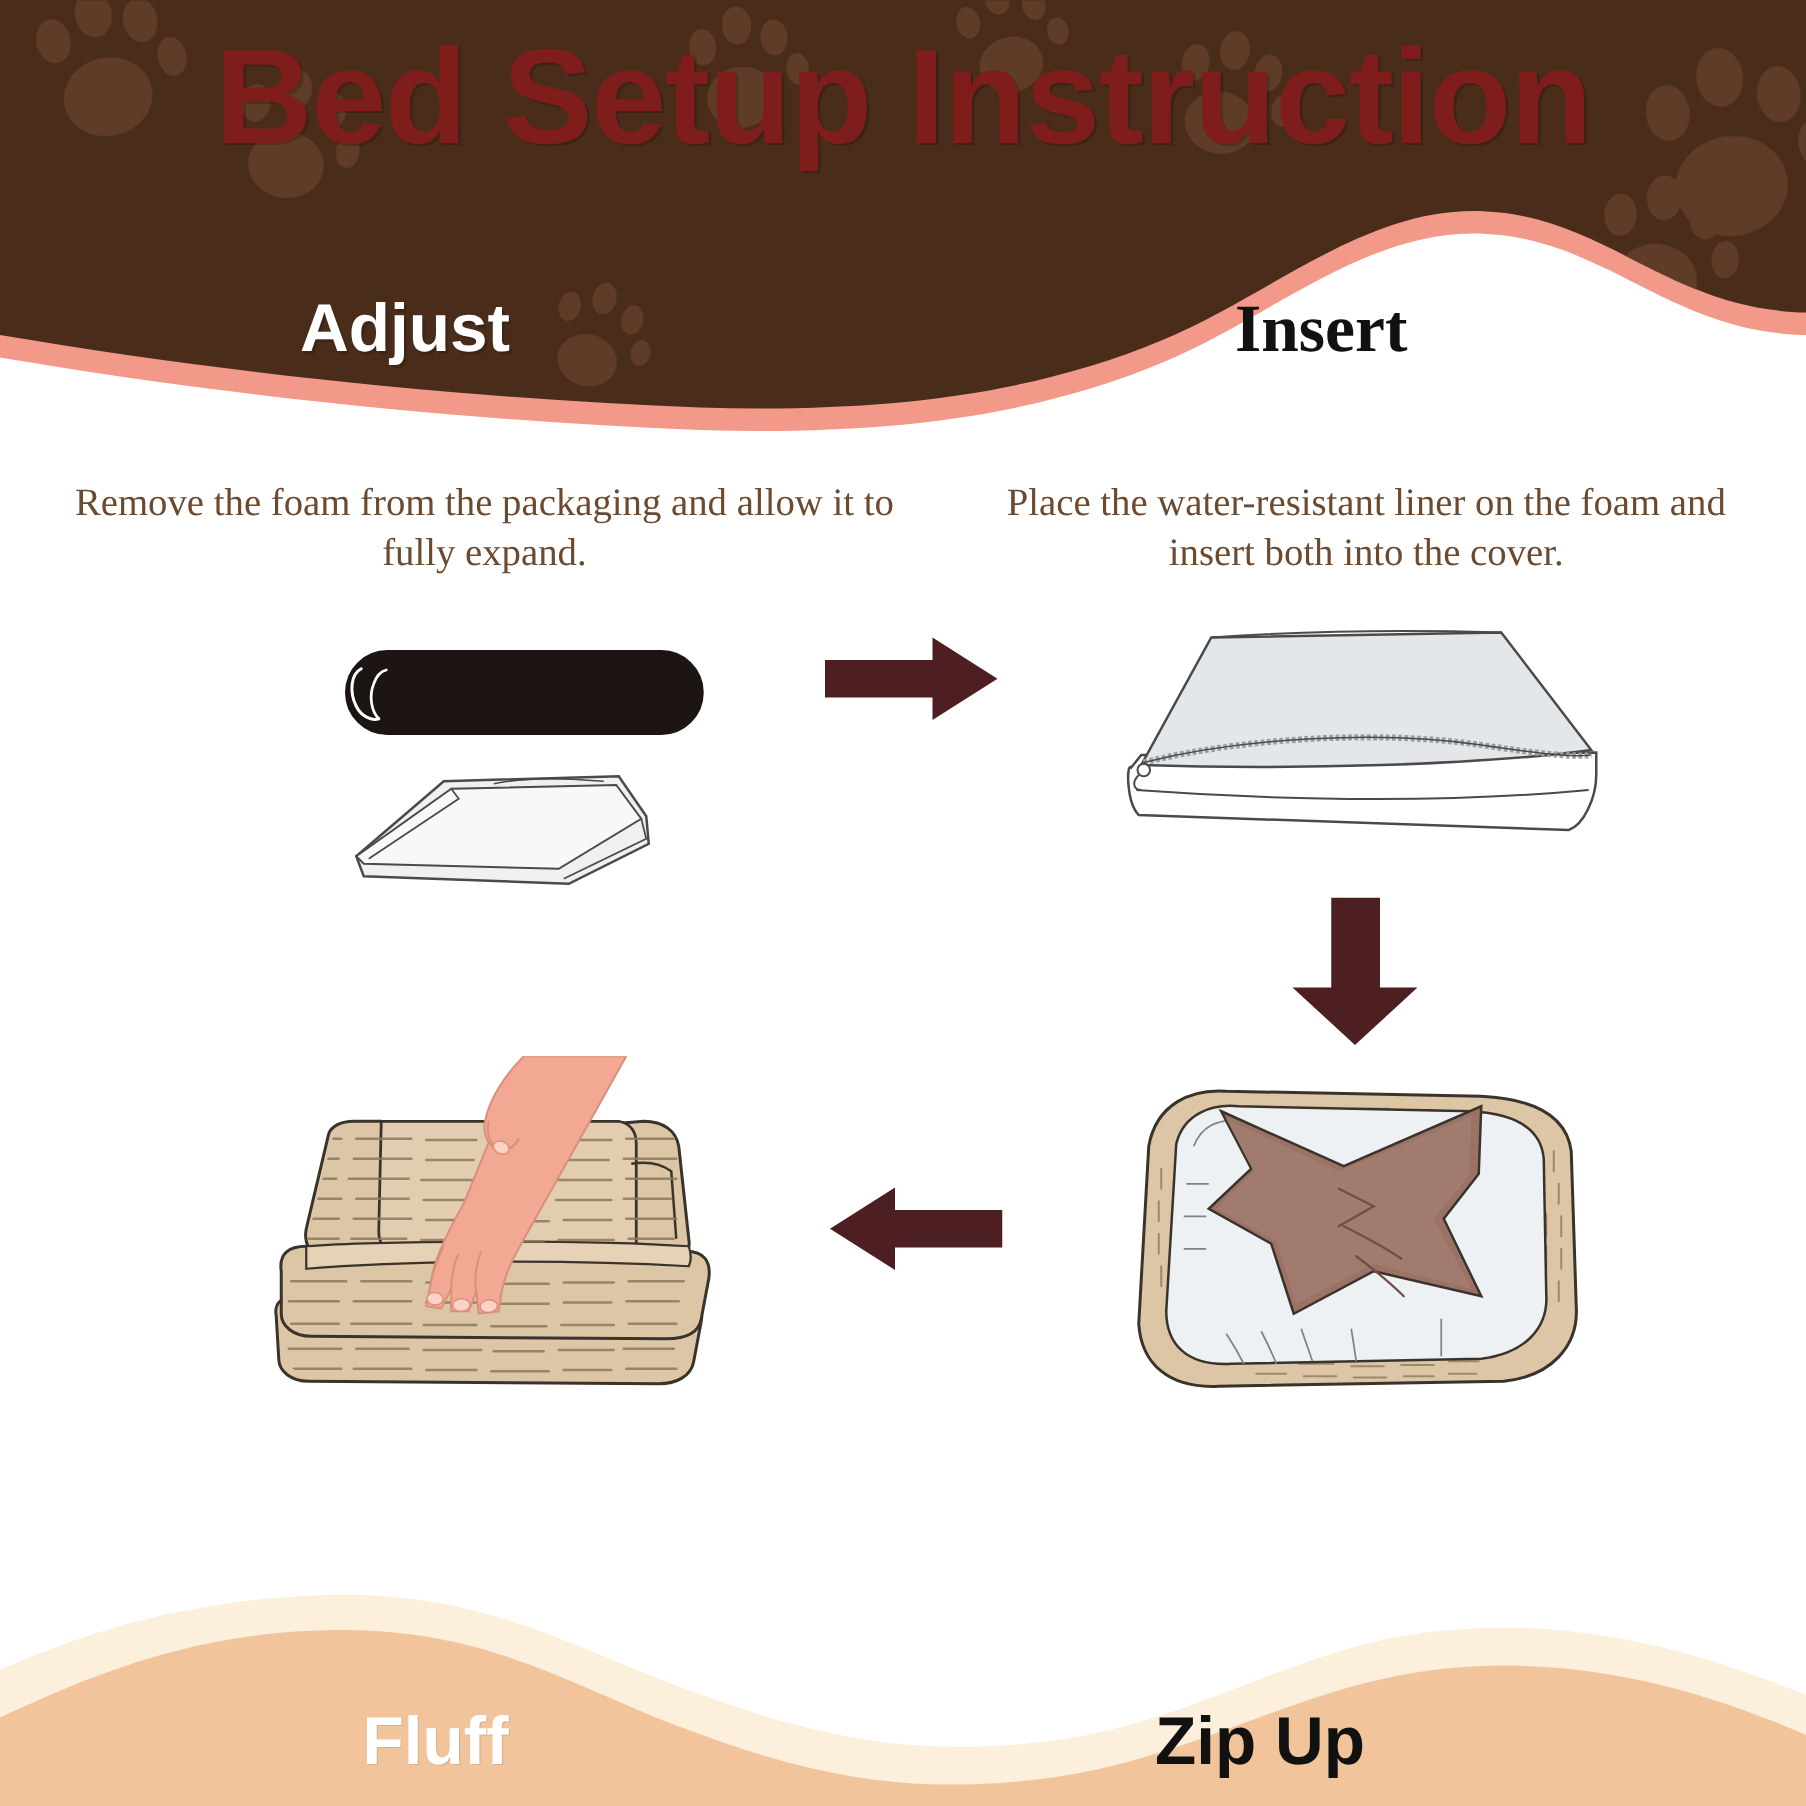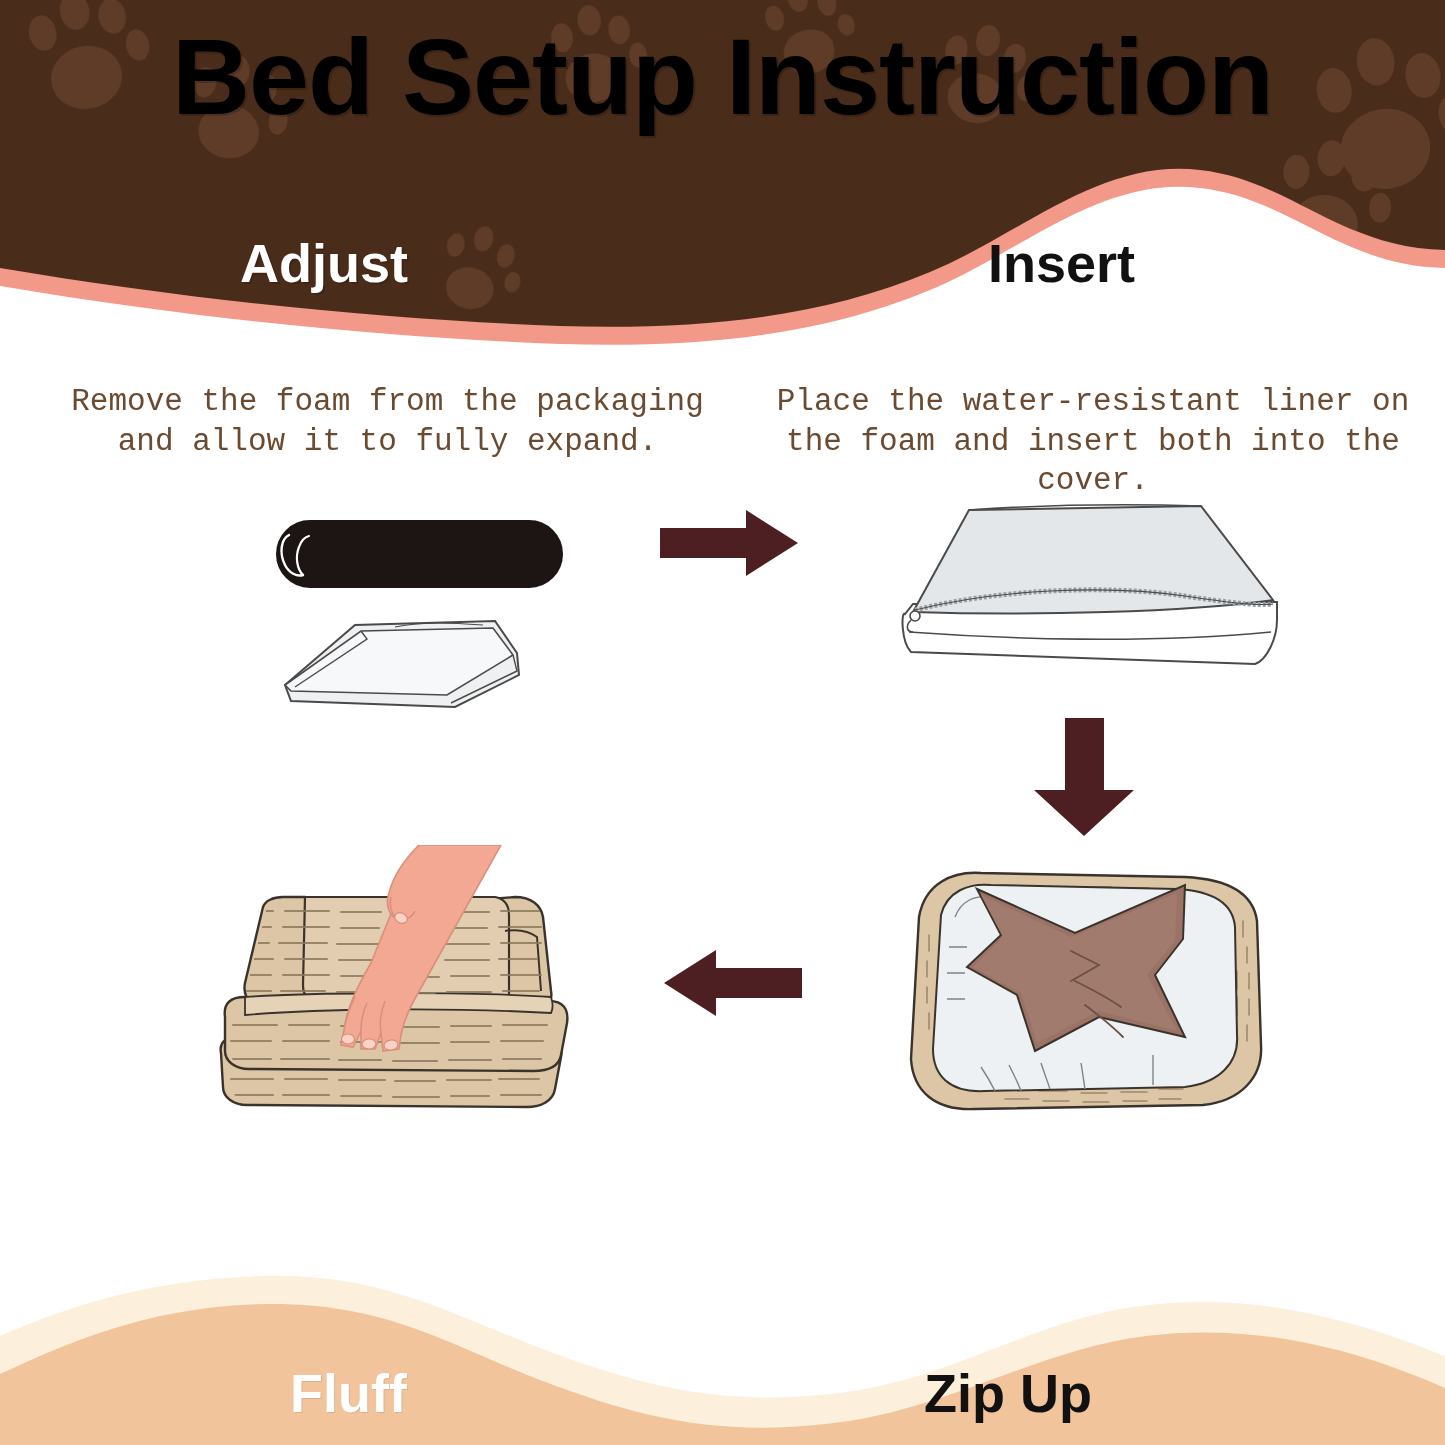--- a/index.html
+++ b/index.html
@@ -28,21 +28,21 @@
   }
   .header-svg { display: block; }
 
   .main-title {
     position: absolute;
     left: 0; top: 18px;
     width: 1445px;
     text-align: center;
     font-size: 108px;
     font-weight: bold;
-    color: #000000;
+    color: #7f1d1d;
     letter-spacing: -1px;
     line-height: 1.1;
     z-index: 6;
     text-shadow: 2px 2px 0 rgba(0,0,0,.18);
     white-space: nowrap;
   }
 
   .step-label {
     position: absolute;
     font-size: 54px;
@@ -51,20 +51,21 @@
     white-space: nowrap;
   }
   .lbl-unpack {
     left: 240px; top: 232px;
     color: #ffffff;
     text-shadow: 2px 2px 0 rgba(0,0,0,.16);
   }
   .lbl-insert {
     left: 988px; top: 232px;
     color: #111111;
+    font-family: Liberation Serif, serif;
   }
   .lbl-fluff {
     left: 290px; top: 1362px;
     color: #ffffff;
     font-size: 54px;
     font-weight: bold;
     text-shadow: 1px 1px 0 rgba(0,0,0,.10);
   }
   .lbl-zipup {
     left: 924px; top: 1362px;
@@ -80,21 +81,21 @@
     width: 1445px;
     height: 175px;
     overflow: hidden;
     z-index: 3;
   }
 
   
   .caption {
     position: absolute;
     color: #6b4a30;
-    font-family: Liberation Mono, monospace;
+    font-family: Liberation Serif, serif;
     font-size: 31px;
     line-height: 1.28;
     text-align: center;
     z-index: 5;
   }
   .cap-unpack  { left: 55px;  top: 382px; width: 665px; }
   .cap-insert  { left: 768px; top: 382px; width: 650px; }
   .cap-fluff   { left: 50px;  top: 1146px; width: 675px; }
   .cap-zip     { left: 778px; top: 1146px; width: 625px; }
 

